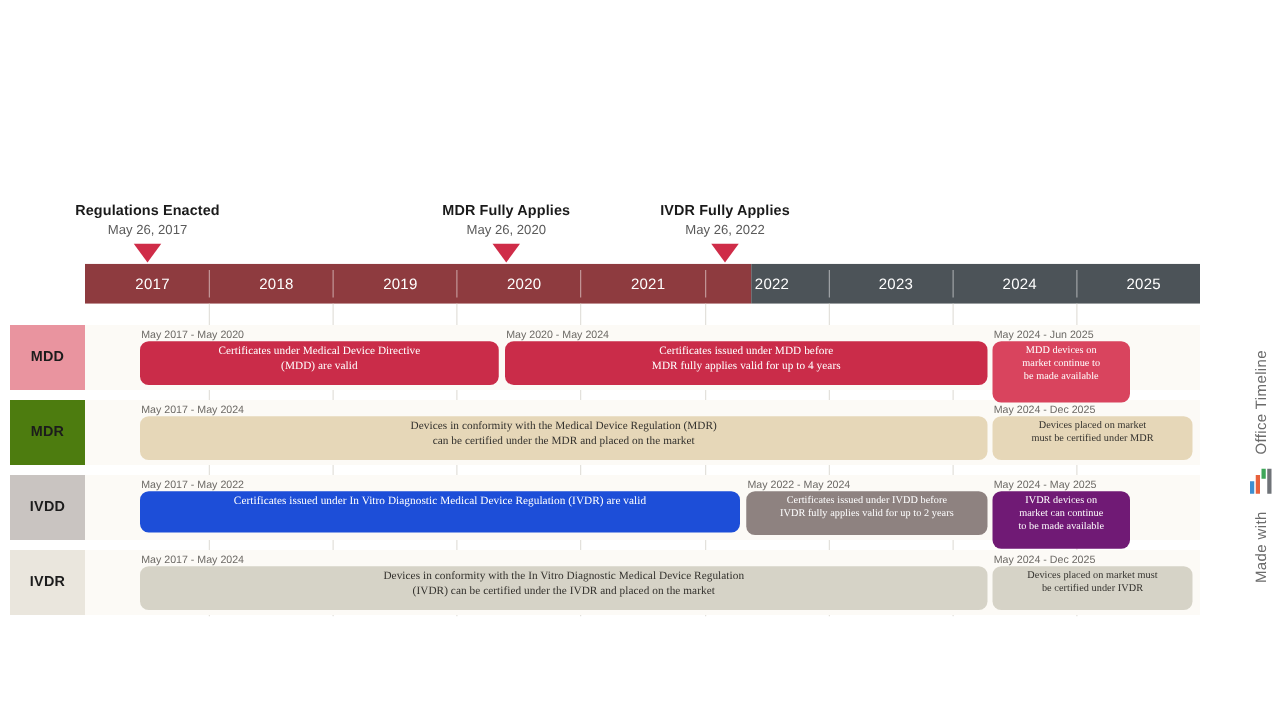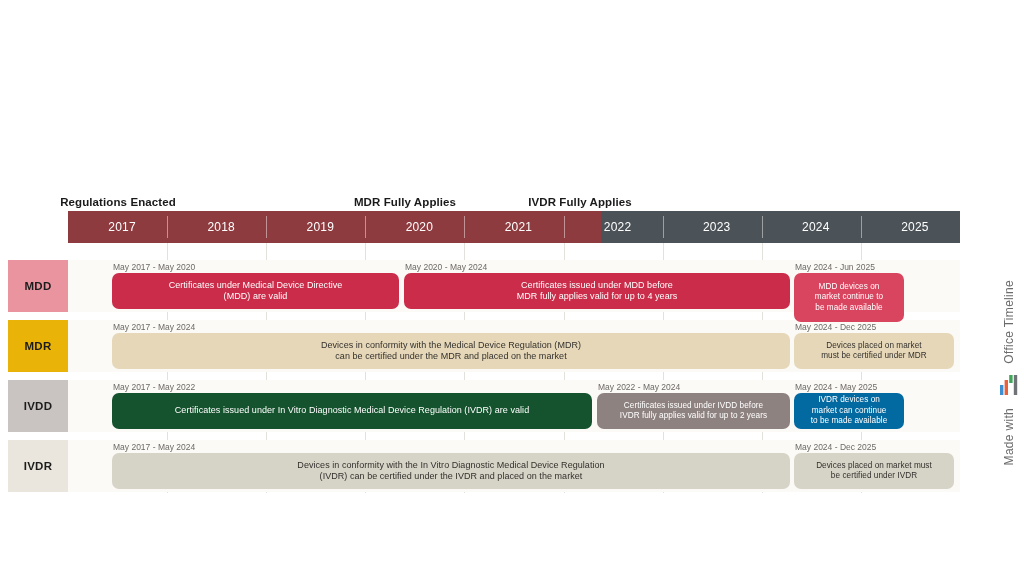--- a/index.html
+++ b/index.html
@@ -18,21 +18,20 @@
     position: relative;
     width: 1024px;
     height: 576px;
   }
 
   
   .milestone {
     position: absolute;
     text-align: center;
     width: 200px;
-    margin-top: 33px;
   }
   .milestone-title {
     font-size: 11.5px;
     font-weight: bold;
     color: #1a1a1a;
     letter-spacing: 0.1px;
     white-space: nowrap;
     line-height: 14px;
   }
   .milestone-date {
@@ -164,25 +163,25 @@
     font-size: 8.5px;
     color: #6d6a66;
     white-space: nowrap;
     line-height: 10px;
     margin-bottom: 1px;
     padding-left: 1px;
   }
   .task-bar {
     border-radius: 7px;
     display: flex;
-    align-items: center;
     justify-content: center;
     text-align: center;
     box-sizing: border-box;
-    padding: 18px 5px;
+    padding: 2px 5px;
+    font-family: Liberation Serif, serif;
   }
   .task-text {
     font-size: 9px;
     line-height: 11.5px;
     white-space: pre-line;
     letter-spacing: 0.05px;
   }
   .task-text.tiny {
     font-size: 8.2px;
     line-height: 10.5px;
@@ -303,55 +302,55 @@
           <div class="task-date">May 2024 - Jun 2025</div>
           <div class="task-bar" style="background: rgb(217, 68, 94); height: 49px; width: 100%;">
             <div class="task-text tiny" style="color: rgb(255, 255, 255);">MDD devices on
 market continue to
 be made available</div>
           </div>
         </div>
       </div>
       <div class="row" style="top: 320px;">
         <div class="row-strip" style="background: rgb(252, 250, 246);"></div>
-        <div class="row-label" style="background: #eab308;">MDR</div>
+        <div class="row-label" style="background: #4d7c0f;">MDR</div>
         <div class="task" style="left: 104px; width: 678px; top: 2px;">
           <div class="task-date">May 2017 - May 2024</div>
           <div class="task-bar" style="background: rgb(230, 215, 184); height: 35px; width: 100%;">
             <div class="task-text" style="color: rgb(51, 49, 45);">Devices in conformity with the  Medical Device Regulation (MDR)
 can be certified under the MDR and placed on the market</div>
           </div>
         </div>
         <div class="task" style="left: 786px; width: 160px; top: 2px;">
           <div class="task-date">May 2024 - Dec 2025</div>
           <div class="task-bar" style="background: rgb(230, 215, 184); height: 35px; width: 100%;">
             <div class="task-text tiny" style="color: rgb(51, 49, 45);">Devices placed on market
 must be certified under MDR</div>
           </div>
         </div>
       </div>
       <div class="row" style="top: 380px;">
         <div class="row-strip" style="background: rgb(252, 250, 246);"></div>
         <div class="row-label" style="background: rgb(201, 196, 193);">IVDD</div>
         <div class="task" style="left: 104px; width: 480px; top: 2px;">
           <div class="task-date">May 2017 - May 2022</div>
-          <div class="task-bar" style="background: #14532d; height: 18px; width: 100%;">
+          <div class="task-bar" style="background: #1d4ed8; height: 33px; width: 100%;">
             <div class="task-text" style="color: rgb(255, 255, 255);">Certificates issued under  In Vitro Diagnostic Medical Device Regulation (IVDR) are valid</div>
           </div>
         </div>
         <div class="task" style="left: 589px; width: 193px; top: 2px;">
           <div class="task-date">May 2022 - May 2024</div>
           <div class="task-bar" style="background: rgb(142, 130, 128); height: 35px; width: 100%;">
             <div class="task-text tiny" style="color: rgb(255, 255, 255);">Certificates issued under IVDD before
 IVDR fully applies valid for up to 2 years</div>
           </div>
         </div>
         <div class="task" style="left: 786px; width: 110px; top: 2px;">
           <div class="task-date">May 2024 - May 2025</div>
-          <div class="task-bar" style="background: #0369a1; height: 32px; width: 100%;">
+          <div class="task-bar" style="background: #701a75; height: 46px; width: 100%;">
             <div class="task-text tiny" style="color: rgb(255, 255, 255);">IVDR devices on
 market can continue
 to be made available</div>
           </div>
         </div>
       </div>
       <div class="row" style="top: 440px;">
         <div class="row-strip" style="background: rgb(252, 250, 246);"></div>
         <div class="row-label" style="background: rgb(234, 230, 221);">IVDR</div>
         <div class="task" style="left: 104px; width: 678px; top: 2px;">

